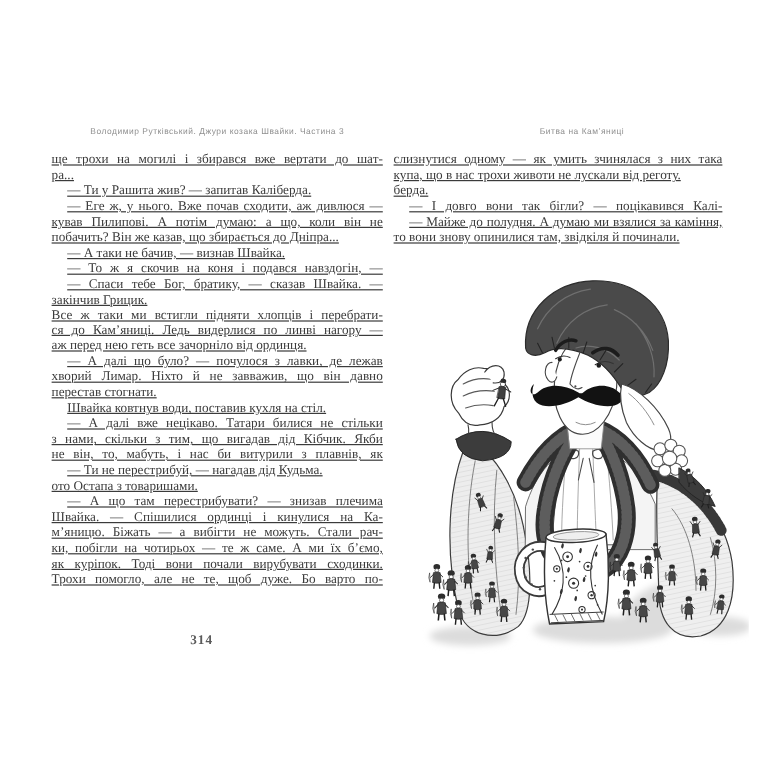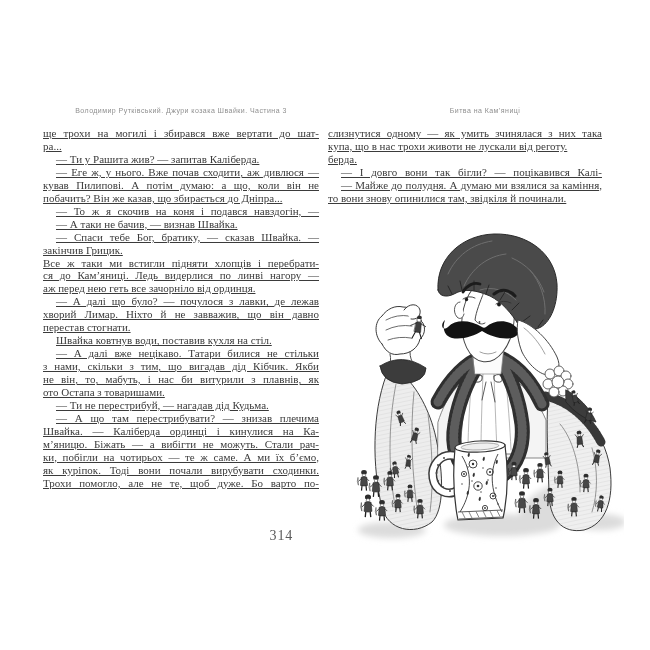--- a/index.html
+++ b/index.html
@@ -20,56 +20,56 @@
     position:absolute;top:127px;
     font-size:11px;line-height:12.95px;color:#3b3b3b;text-decoration:underline;
   }
   #col-left{left:43px;width:276px;}
   #col-right{left:328px;width:274px;}
   .line{text-align:justify;text-align-last:justify;}
   .line.pe{text-align-last:left;}
   .line.ps{text-indent:13px;}
   .pagenum{
     position:absolute;top:528px;left:43px;width:250px;
-    text-align:right;font-weight:400;font-size:14px;
+    text-align:center;font-weight:700;font-size:11px;
     letter-spacing:.8px;color:#5a5a5a;
   }
   #illo{position:absolute;left:352px;top:224px;width:272px;height:336px;}
 </style>
 </head>
 <body>
 
 <div class="runhead" id="rh-left">Володимир Рутківський. Джури козака Швайки. Частина 3</div>
 <div class="runhead" id="rh-right">Битва на Кам’яниці</div>
 
 <div class="body-col" id="col-left">
     <div class="line">ще трохи на могилі і збирався вже вертати до шат-</div>
     <div class="line pe">ра...</div>
     <div class="line ps pe">— Ти у Рашита жив? — запитав Каліберда.</div>
     <div class="line ps">— Еге ж, у нього. Вже почав сходити, аж дивлюся —</div>
     <div class="line">кував Пилипові. А потім думаю: а що, коли він не</div>
     <div class="line pe">побачить? Він же казав, що збирається до Дніпра...</div>
+    <div class="line ps pe">— А таки не бачив, — визнав Швайка.</div>
     <div class="line ps">— То ж я скочив на коня і подався навздогін, —</div>
-    <div class="line ps pe">— А таки не бачив, — визнав Швайка.</div>
     <div class="line ps">— Спаси тебе Бог, братику, — сказав Швайка. —</div>
     <div class="line pe">закінчив Грицик.</div>
     <div class="line">Все ж таки ми встигли підняти хлопців і перебрати-</div>
     <div class="line">ся до Кам’яниці. Ледь видерлися по линві нагору —</div>
     <div class="line pe">аж перед нею геть все зачорніло від ординця.</div>
     <div class="line ps">— А далі що було? — почулося з лавки, де лежав</div>
     <div class="line">хворий Лимар. Ніхто й не завважив, що він давно</div>
     <div class="line pe">перестав стогнати.</div>
     <div class="line ps pe">Швайка ковтнув води, поставив кухля на стіл.</div>
     <div class="line ps">— А далі вже нецікаво. Татари билися не стільки</div>
     <div class="line">з нами, скільки з тим, що вигадав дід Кібчик. Якби</div>
     <div class="line">не він, то, мабуть, і нас би витурили з плавнів, як</div>
+    <div class="line ps pe">— Ти не перестрибуй, — нагадав дід Кудьма.</div>
     <div class="line pe">ото Остапа з товаришами.</div>
-    <div class="line ps pe">— Ти не перестрибуй, — нагадав дід Кудьма.</div>
     <div class="line ps">— А що там перестрибувати? — знизав плечима</div>
-    <div class="line">Швайка. — Каліберда ординці і кинулися на Ка-</div>
+    <div class="line">Швайка. — Спішилися ординці і кинулися на Ка-</div>
     <div class="line">м’яницю. Біжать — а вибігти не можуть. Стали рач-</div>
     <div class="line">ки, побігли на чотирьох — те ж саме. А ми їх б’ємо,</div>
     <div class="line">як куріпок. Тоді вони почали вирубувати сходинки.</div>
     <div class="line">Трохи помогло, але не те, щоб дуже. Бо варто по-</div>
   </div>
 <div class="body-col" id="col-right">
     <div class="line">слизнутися одному — як умить зчинялася з них така</div>
     <div class="line pe">купа, що в нас трохи животи не лускали від реготу.</div>
     <div class="line pe">берда.</div>
     <div class="line ps">— І довго вони так бігли? — поцікавився Калі-</div>

